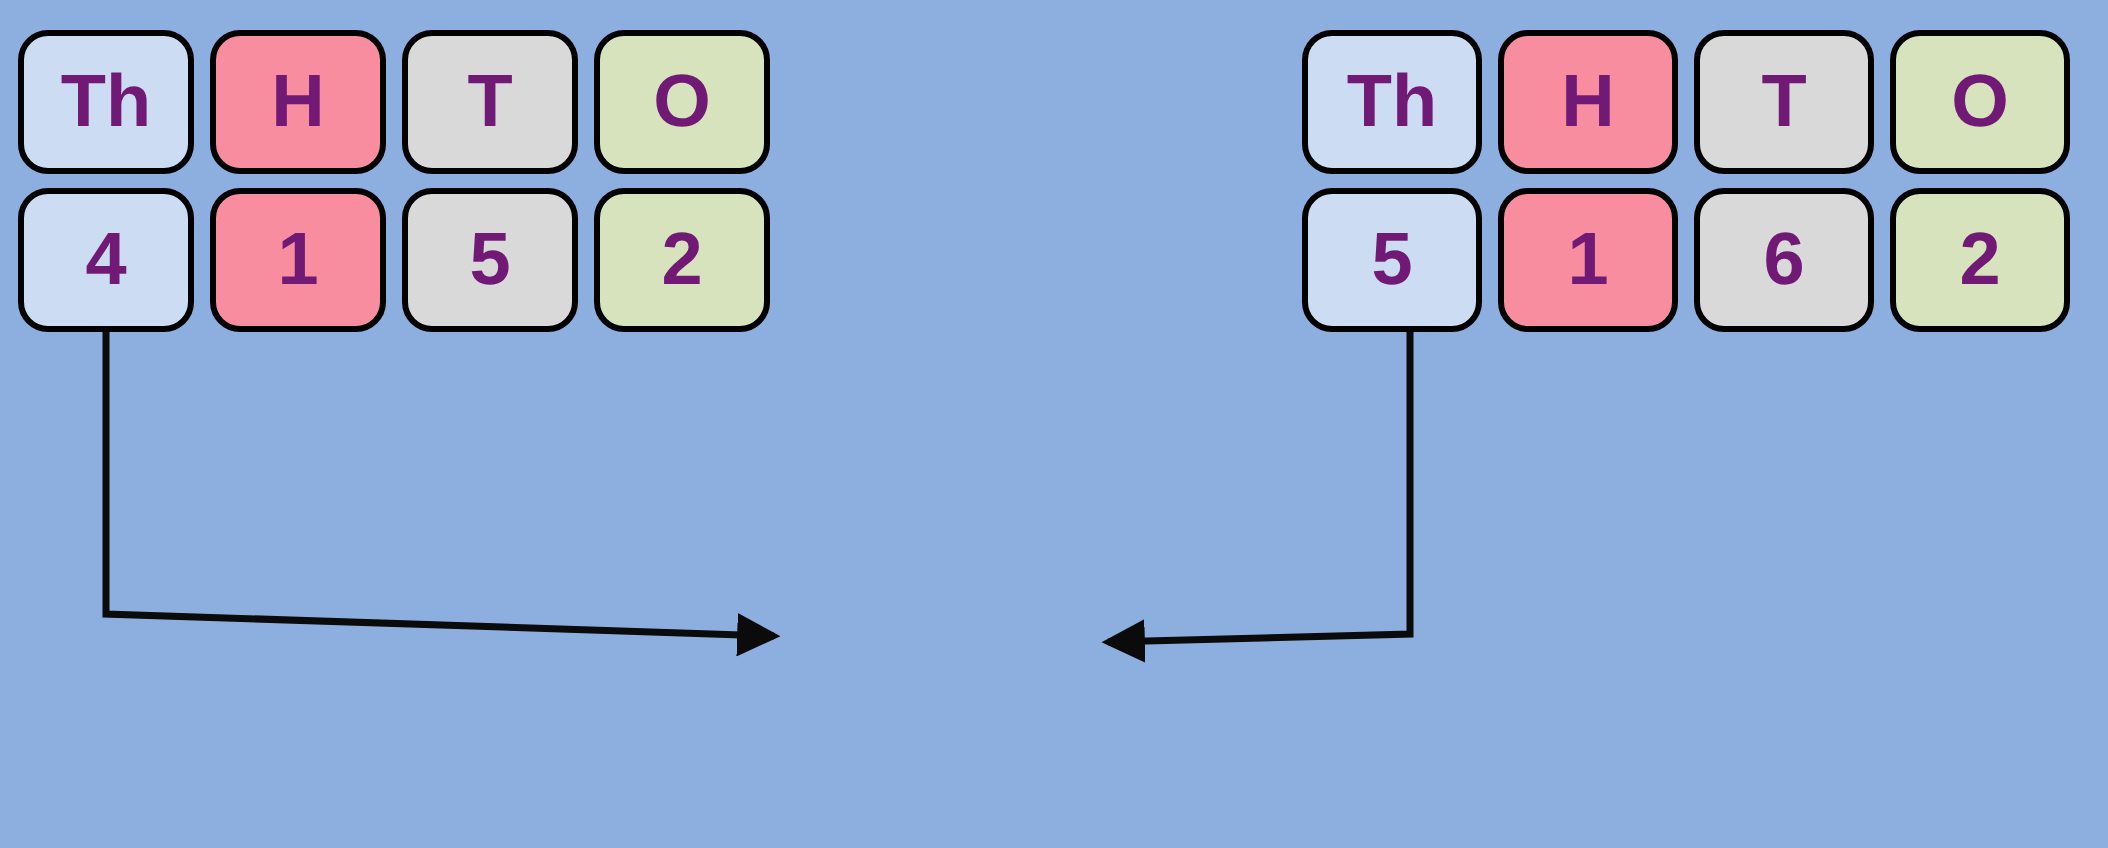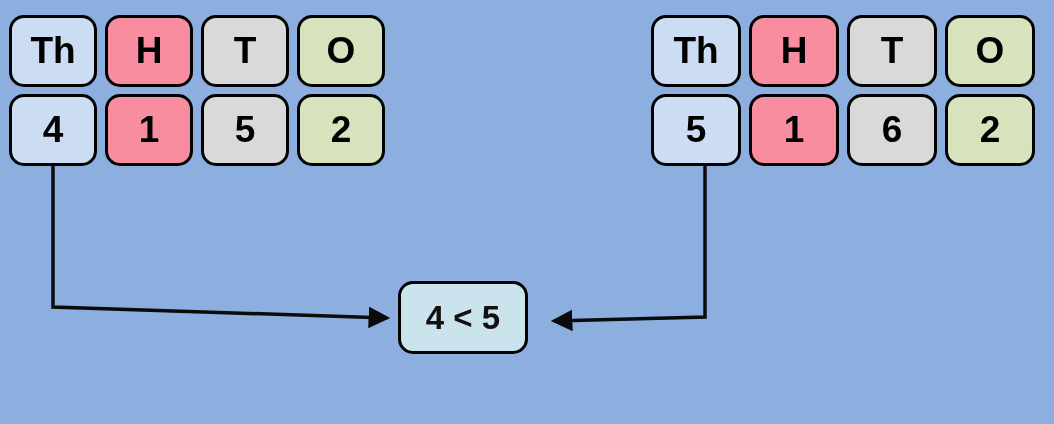--- a/index.html
+++ b/index.html
@@ -22,21 +22,21 @@
   .pv-table.left  { left: 9px;   top: 15px; --cellw: 88px; }
   .pv-table.right { left: 651px; top: 15px; --cellw: 90px; }
   .cell {
     border: 3px solid var(--cell-border, #000);
     border-radius: 15px;
     display: flex;
     align-items: center;
     justify-content: center;
     font-weight: bold;
     font-size: 37px;
-    color: #000000;
+    color: #701a75;
     box-sizing: border-box;
   }
   .c-th  { background: var(--thousands, #ccdcf2); }
   .c-h   { background: var(--hundreds,  #f88da0); }
   .c-t   { background: var(--tens,      #d9d9d9); }
   .c-o   { background: var(--ones,      #d6e3bc); }
   .cmp-box {
     position: absolute;
     left: 398px; top: 281px;
     width: 130px; height: 73px;
@@ -78,21 +78,20 @@
     <div class="cell c-th">Th</div>
     <div class="cell c-h">H</div>
     <div class="cell c-t">T</div>
     <div class="cell c-o">O</div>
     <div class="cell c-th">5</div>
     <div class="cell c-h">1</div>
     <div class="cell c-t">6</div>
     <div class="cell c-o">2</div>
   </div>
 
-  <div class="cmp-box">4 &lt; 5</div>
 
   <svg class="arrow-layer" viewBox="0 0 1054 424" xmlns="http://www.w3.org/2000/svg">
     <defs>
       <marker id="ah" viewBox="0 0 10 10" refX="8.5" refY="5" markerWidth="6.2" markerHeight="6.2" orient="auto-start-reverse">
         <path d="M0,0 L10,5 L0,10 z" fill="#0b0b0b"></path>
       </marker>
     </defs>
     <path d="M 53,166 L 53,307 L 387,318" fill="none" stroke="#0b0b0b" stroke-width="3.5" marker-end="url(#ah)"></path>
     <path d="M 705,166 L 705,317 L 554,321" fill="none" stroke="#0b0b0b" stroke-width="3.5" marker-end="url(#ah)"></path>
   </svg>

